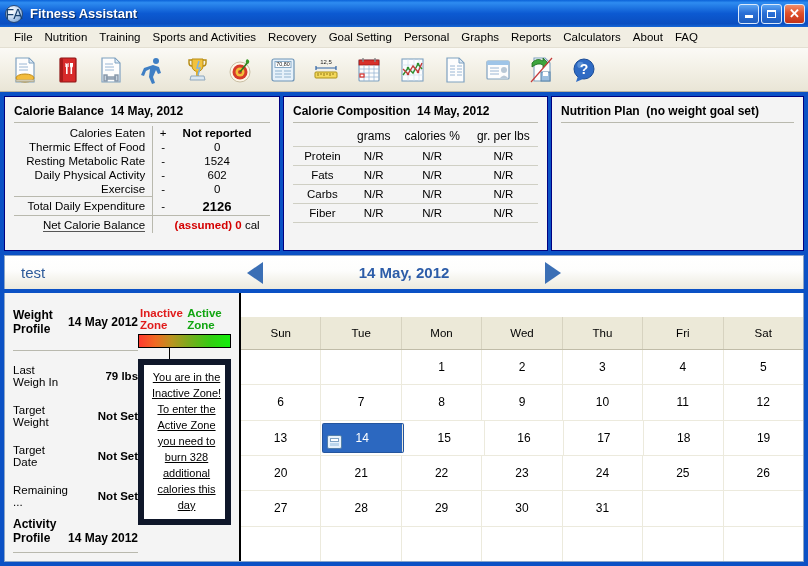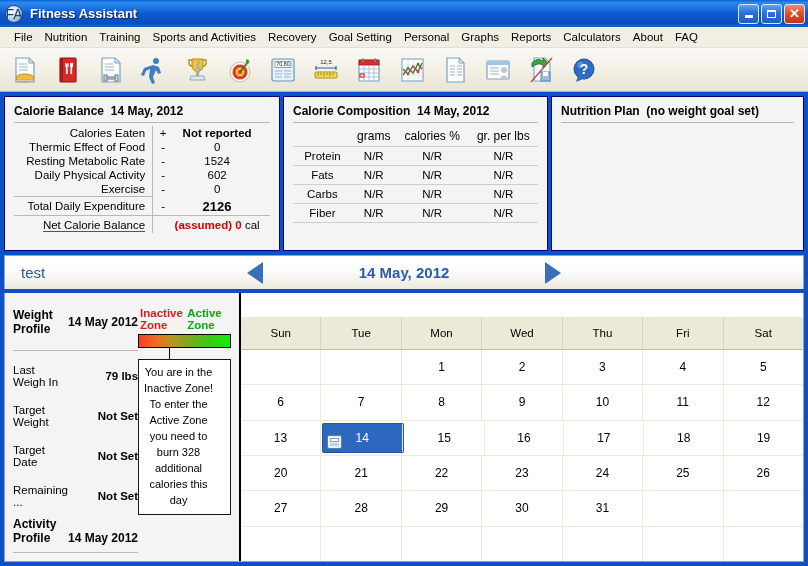--- a/index.html
+++ b/index.html
@@ -153,23 +153,23 @@
   .zone-labels{display:flex;justify-content:space-between;font-size:11.5px;font-weight:bold;padding:0 2px 3px 2px;}
   .zone-inactive{color:#e01b1b;}
   .zone-active{color:#11a511;}
   .zone-bar{
     height:14px;border:1px solid #000;box-sizing:border-box;
     background:linear-gradient(90deg,#ff3a2f 0%, #f06a22 18%, #b99420 36%, #7aab1d 55%, #35cc13 78%, #12ee0b 100%);
   }
   .zone-marker-wrap{position:relative;height:11px;}
   .zone-marker{position:absolute;top:0;width:1px;height:11px;background:#000;}
   .zone-msg{
-    border:1px solid #0f172a;background:#fff;
+    border:6px solid #0f172a;background:#fff;
     font-size:11px;text-align:center;line-height:1.45;
-    padding:5px 16px 6px 4px;box-sizing:border-box;
+    padding:5px 0 6px 4px;box-sizing:border-box;text-decoration:underline;
   }
   
   .calendar{flex:1 1 auto;display:flex;flex-direction:column;background:#fff;margin-top:24px;}
   .cal-head{
     flex:0 0 32px;display:flex;
     background:#ece9d8;border-bottom:1px solid #c0bca8;
   }
   .cal-head div{
     flex:1 1 0;display:flex;align-items:center;justify-content:center;
     font-size:11.5px;color:#000;border-right:1px solid #d7d3c0;box-sizing:border-box;

